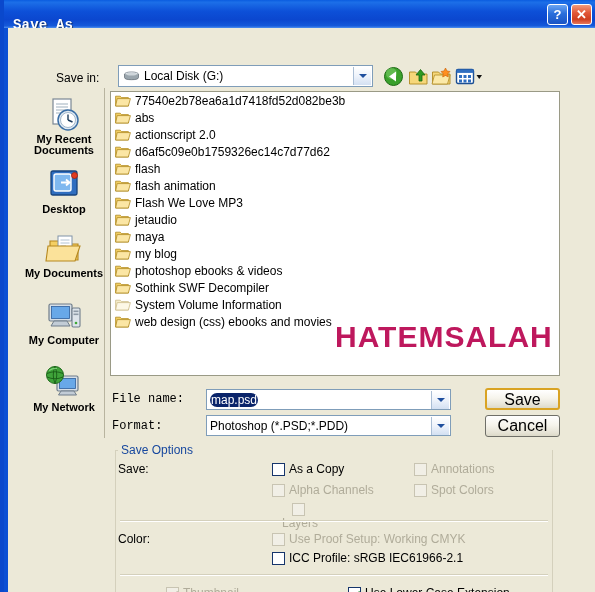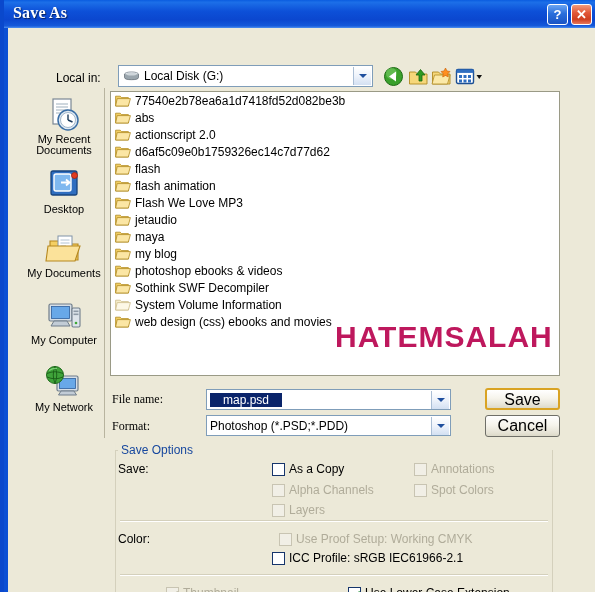--- a/index.html
+++ b/index.html
@@ -29,27 +29,27 @@
     position: absolute;
     left: 0; top: 0;
     width: 595px;
     height: 28px;
     background: linear-gradient(to bottom,
         #0a5ce0 0%, #1c6fe8 8%, #0d50d8 40%, #0b47cf 70%, #1559da 92%, #4d8ff0 100%);
     overflow: hidden;
   }
   #title-text {
     position: absolute;
-    left: 9px; top: 4px;
+    left: 9px; top: 17px;
     color: #ffffff;
-    font-size: 16px;
+    font-size: 14px;
     font-weight: bold;
     letter-spacing: 0.2px;
     text-shadow: 1px 1px 1px rgba(0,0,0,0.55);
-    font-family: Liberation Serif, serif;
+    font-family: Liberation Mono, monospace;
     white-space: nowrap;
   }
   .tbtn {
     position: absolute;
     top: 4px;
     width: 21px;
     height: 21px;
     border-radius: 3px;
     box-sizing: border-box;
     border: 1px solid #ffffff;
@@ -153,20 +153,21 @@
     left: 0;
     width: 80px;
     text-align: center;
   }
   .place .pic { height: 40px; position: relative; }
   .place .plabel {
     font-size: 11px;
     color: #000;
     line-height: 11px;
     font-family: "Liberation Sans", sans-serif;
+    font-weight: bold;
   }
 
   
   #filelist {
     position: absolute;
     left: 102px; top: 63px;
     width: 450px;
     height: 285px;
     background: #ffffff;
     border: 1px solid #9a9a86;
@@ -200,21 +201,21 @@
     color: #be185d;
     font-family: "Liberation Sans", sans-serif;
     white-space: nowrap;
   }
 
   
   .fld-label {
     position: absolute;
     font-size: 12px;
     color: #000;
-    font-family: Liberation Serif, serif;
+    font-family: Liberation Mono, monospace;
     text-align: center;
   }
   #lbl-filename { left: 104px; top: 364px; }
   #lbl-format   { left: 104px; top: 391px; }
 
   .fld-combo {
     position: absolute;
     left: 198px;
     width: 245px;
     height: 21px;
@@ -228,21 +229,22 @@
     position: absolute;
     left: 3px; top: 3px;
     font-size: 12px;
     color: #000;
     font-family: "Liberation Sans", sans-serif;
     white-space: nowrap;
   }
   .fld-combo .fld-text.sel {
     background: #0a246a;
     color: #ffffff;
-    padding: 0 13px;
+    padding: 0 1px;
+    border-radius: 7px;
   }
 
   
   .dlgbtn {
     position: absolute;
     left: 477px;
     width: 75px;
     height: 22px;
     font-size: 16px;
     color: #000;
@@ -355,21 +357,21 @@
 <div id="window">
 
   <div id="titlebar">
     <div id="title-text">Save As</div>
     <div class="tbtn" id="btn-help">?</div>
     <div class="tbtn" id="btn-close">✕</div>
   </div>
 
   <div id="body">
 
-    <div id="savein-label">Local in:</div>
+    <div id="savein-label">Save in:</div>
     <div id="savein-combo">
       <svg class="drive-icon" viewBox="0 0 17 11">
         <ellipse cx="8.5" cy="3.2" rx="7" ry="2.3" fill="#e8ecef" stroke="#6f7a85" stroke-width="0.7"></ellipse>
         <path d="M1.5 3.2 L1.5 6.4 Q1.5 8.7 8.5 8.7 Q15.5 8.7 15.5 6.4 L15.5 3.2" fill="#9aa5ad" stroke="#5c666e" stroke-width="0.7"></path>
         <ellipse cx="8.5" cy="3.2" rx="5" ry="1.4" fill="#cfd6db"></ellipse>
       </svg>
       <div class="combo-text">Local Disk (G:)</div>
       <div class="combo-arrow-btn"></div>
     </div>
 
@@ -617,36 +619,36 @@
     <div class="sec-label" id="lbl-color">Color:</div>
 
     <div class="cb" style="left:219px; top:434px;">
       <span class="cbbox"></span>
       <span class="cblabel">As a Copy</span>
     </div>
     <div class="cb" style="left:219px; top:455px;">
       <span class="cbbox dis"></span>
       <span class="cblabel dis">Alpha Channels</span>
     </div>
-    <div class="cb" style="left:219px; top:475px;">
+    <div class="cb" style="left:229px; top:475px;flex-direction:column;">
       <span class="cbbox dis"></span>
       <span class="cblabel dis">Layers</span>
     </div>
     <div class="cb" style="left:361px; top:434px;">
       <span class="cbbox dis"></span>
       <span class="cblabel dis">Annotations</span>
     </div>
     <div class="cb" style="left:361px; top:455px;">
       <span class="cbbox dis"></span>
       <span class="cblabel dis">Spot Colors</span>
     </div>
 
     <div class="hsep" style="top:492px;"></div>
 
-    <div class="cb" style="left:226px; top:504px;">
+    <div class="cb" style="left:219px; top:504px;">
       <span class="cbbox dis"></span>
       <span class="cblabel dis">Use Proof Setup:  Working CMYK</span>
     </div>
     <div class="cb" style="left:219px; top:523px;">
       <span class="cbbox"></span>
       <span class="cblabel">ICC Profile:  sRGB IEC61966-2.1</span>
     </div>
 
     <div class="hsep" style="top:546px;"></div>
 

